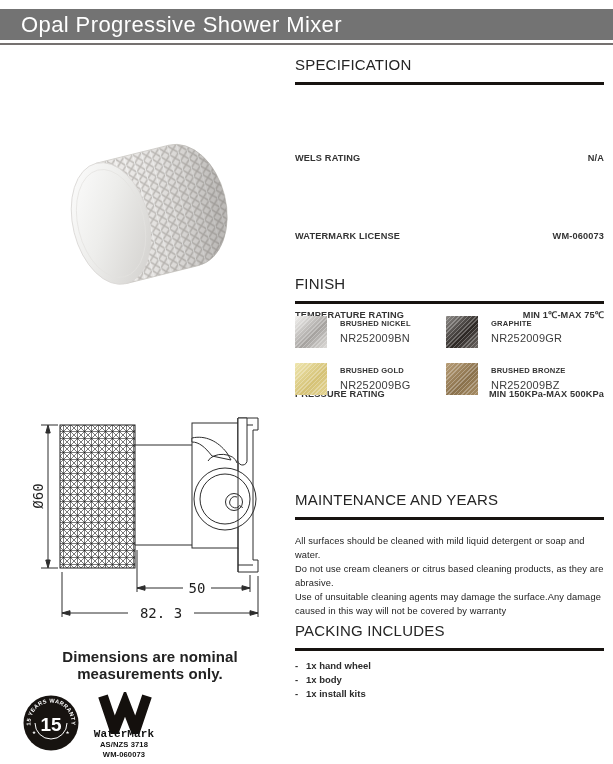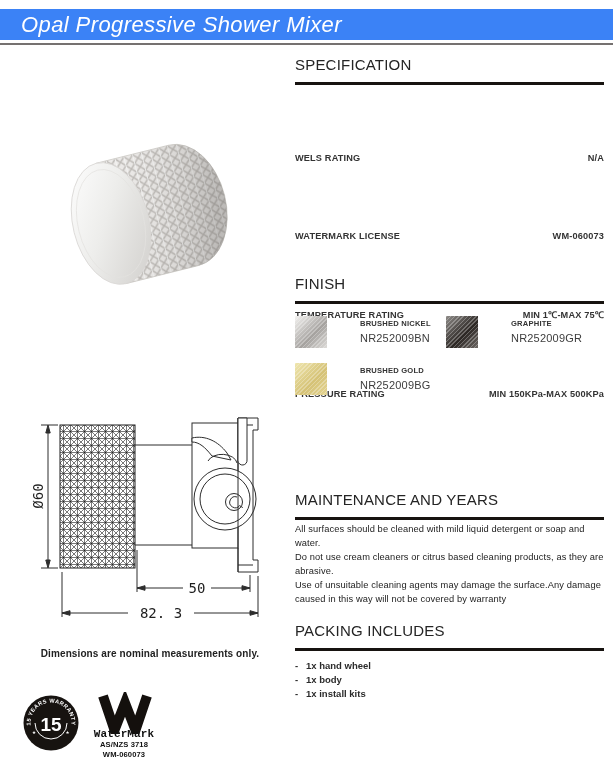--- a/index.html
+++ b/index.html
@@ -31,53 +31,53 @@
   .sec-finish{top:274px;}
   .finish-grid{
     margin-top:12px;display:grid;grid-template-columns:151px 158px;row-gap:15px;
   }
   .finish-cell{display:flex;align-items:flex-start;}
   .swatch{width:32px;height:32px;position:relative;flex:0 0 32px;}
   .swatch:after{
     content:"";position:absolute;inset:0;
     background:repeating-linear-gradient(135deg,rgba(255,255,255,.28) 0 1px,rgba(255,255,255,0) 1px 3px);
   }
-  .finish-text{margin-left:33px;padding-top:3px;}
+  .finish-text{margin-left:13px;padding-top:3px;}
   .finish-name{font-size:7.6px;font-weight:bold;color:#333333;letter-spacing:.2px;}
   .finish-code{font-size:11px;color:#3d3d3d;margin-top:4px;letter-spacing:.2px;}
   
   .sec-maint{top:490px;}
   .maint-text{
-    margin-top:2px;font-size:9.3px;line-height:14px;color:#1c1c1c;
+    margin-top:14px;font-size:9.3px;line-height:14px;color:#1c1c1c;
     white-space:pre-line;letter-spacing:.1px;
   }
   
   .sec-pack{top:621px;}
   .pack-list{margin-top:8px;}
   .pack-item{display:flex;font-size:9.5px;line-height:14.2px;font-weight:bold;color:#2b2b2b;}
   .pack-bullet{width:11px;flex:0 0 11px;}
   
   .photo{position:absolute;left:35px;top:95px;}
   .drawing{position:absolute;left:25px;top:400px;}
   .dim-note{
     position:absolute;left:20px;top:648px;width:260px;text-align:center;
-    font-size:10px;font-weight:bold;color:#222222;letter-spacing:.1px;
+    font-size:15px;font-weight:bold;color:#222222;letter-spacing:.1px;
   }
   .badge-15{position:absolute;left:22px;top:694px;}
   .wm-logo{position:absolute;left:95px;top:692px;}
   .wm-text{
     position:absolute;left:86px;top:728px;width:76px;text-align:center;color:#111111;
   }
   .wm-name{font-size:11px;font-weight:bold;line-height:12px;letter-spacing:.1px;font-family:Liberation Mono, monospace;}
   .wm-std,.wm-lic{font-size:7.6px;font-weight:bold;line-height:10px;letter-spacing:.1px;}
 </style>
 </head>
 <body>
 
-<div class="titlebar" style="background: #3b82f6; font-style: italic;">
+<div class="titlebar" style="background: #737373;">
   <span>Opal Progressive Shower Mixer</span>
 </div>
 <div class="titlebar-rule"></div>
 
 <svg class="photo" width="225" height="195" viewBox="0 0 225 195">
   <defs>
     <linearGradient id="faceG" x1="0" y1="0" x2="1" y2="1">
       <stop offset="0" stop-color="#ffffff"></stop>
       <stop offset="0.45" stop-color="#ededeb"></stop>
       <stop offset="1" stop-color="#cfcdca"></stop>
@@ -142,20 +142,27 @@
         <div class="finish-code">NR252009GR</div>
       </div>
     </div>
     <div class="finish-cell">
       <div class="swatch" style="background: linear-gradient(135deg, rgb(239, 230, 175) 0%, rgb(213, 194, 118) 58%, rgb(228, 212, 146) 100%);"></div>
       <div class="finish-text">
         <div class="finish-name">BRUSHED GOLD</div>
         <div class="finish-code">NR252009BG</div>
       </div>
     </div>
+    <div class="finish-cell">
+      <div class="swatch" style="background: linear-gradient(135deg, rgb(183, 157, 118) 0%, rgb(138, 113, 76) 58%, rgb(167, 141, 100) 100%);"></div>
+      <div class="finish-text">
+        <div class="finish-name">BRUSHED BRONZE</div>
+        <div class="finish-code">NR252009BZ</div>
+      </div>
+    </div>
   </div>
 </div>
 
 <div class="sec sec-maint">
   <h2>MAINTENANCE AND YEARS</h2>
   <div class="rule"></div>
   <div class="maint-text">All surfaces should be cleaned with mild liquid detergent or soap and water.
 Do not use cream cleaners or citrus based cleaning products, as they are abrasive.
 Use of unsuitable cleaning agents may damage the surface.Any damage caused in this way will not be covered by warranty</div>
 </div>

